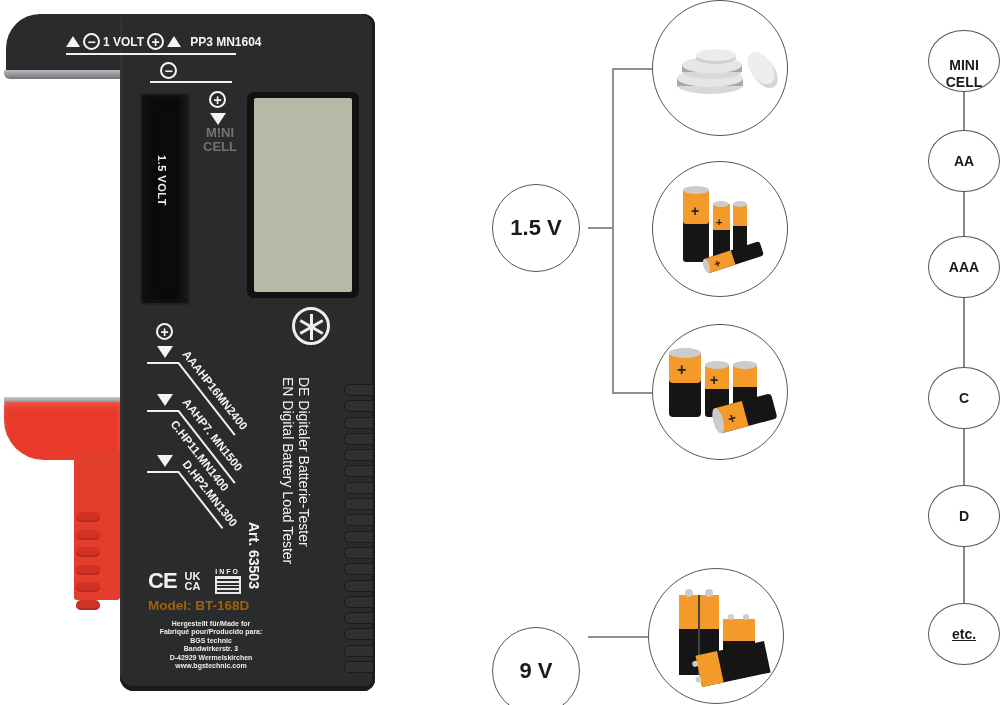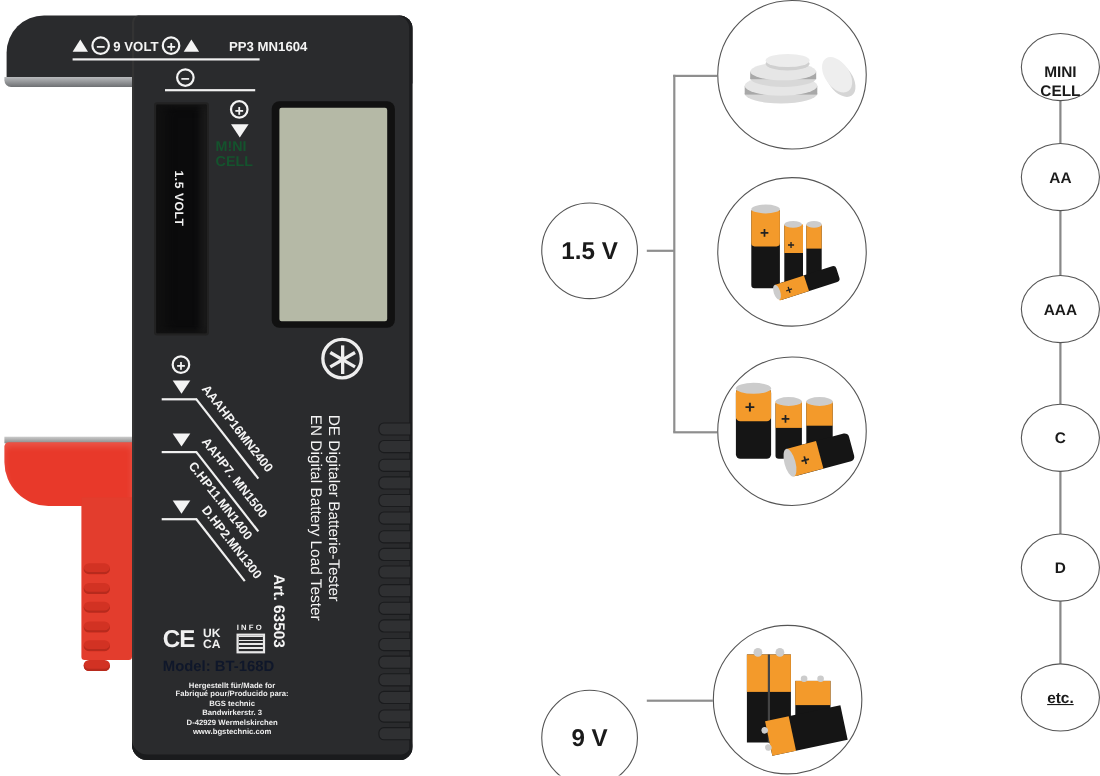--- a/index.html
+++ b/index.html
@@ -40,22 +40,22 @@
   .slot-15 {
     position: absolute; left: 140px; top: 93px; width: 50px; height: 212px;
     background: #0b0b0c; border: 2px solid #222; border-radius: 3px;
     box-shadow: inset 8px 0 10px #111, inset -6px 0 6px #1b1b1b;
   }
   .slot-15 .vtext {
     position: absolute; left: 14px; top: 60px; color: #f0f0f0; font-weight: bold; font-size: 11px;
     writing-mode: vertical-rl; letter-spacing: 0.5px;
   }
   .mini-cell-label {
-    position: absolute; left: 196px; top: 126px; width: 48px; text-align: left;
-    color: #14532d; font-weight: bold; font-size: 13px; line-height: 14px;
+    position: absolute; left: 196px; top: 126px; width: 48px; text-align: center;
+    color: #737373; font-weight: bold; font-size: 13px; line-height: 14px;
   }
   .lcd {
     position: absolute; left: 247px; top: 92px; width: 112px; height: 206px;
     background: #111; border-radius: 7px; padding: 6px 7px;
   }
   .lcd-screen { width: 100%; height: 100%; background: #b5b9a6; border-radius: 2px; }
 
   .logo-badge {
     position: absolute; left: 292px; top: 307px; width: 38px; height: 38px;
     border: 3px solid #eee; border-radius: 50%;
@@ -72,21 +72,21 @@
     position: absolute; color: #f4f4f4; font-size: 14px; writing-mode: vertical-rl; white-space: nowrap; line-height: 15px;
   }
   .art-no { position: absolute; left: 246px; top: 522px; color: #f4f4f4; font-weight: bold; font-size: 14px; writing-mode: vertical-rl; }
 
   .marks { position: absolute; left: 148px; top: 568px; display: flex; align-items: center; gap: 8px; color: #f0f0f0; font-weight: bold; }
   .ce { font-size: 22px; letter-spacing: -1px; }
   .ukca { font-size: 11px; line-height: 10px; width: 22px; }
   .info { display: flex; flex-direction: column; align-items: center; font-size: 7px; letter-spacing: 2px; }
   .book { width: 26px; height: 18px; border: 2px solid #e8e8e8; margin-top: 1px;
           background: repeating-linear-gradient(#e8e8e8 0 1.5px, transparent 1.5px 3.5px); }
-  .model { position: absolute; left: 148px; top: 598px; color: #0f172a; font-weight: bold; font-size: 13.5px; }
+  .model { position: absolute; left: 148px; top: 598px; color: #a16207; font-weight: bold; font-size: 13.5px; }
   .maker { position: absolute; left: 146px; top: 620px; width: 130px; text-align: center; color: #eee; font-weight: bold; font-size: 7px; line-height: 8.4px; }
 
   .slider {
     position: absolute; left: 4px; top: 402px; width: 116px; height: 200px;
   }
   .slider-head { position: absolute; left: 0; top: 0; width: 116px; height: 58px; background: #e8392a; border-radius: 4px 0 0 40px; box-shadow: inset 0 4px 6px rgba(255,255,255,0.15); }
   .slider-stem { position: absolute; left: 70px; top: 50px; width: 46px; height: 148px; background: #e33d2d; border-radius: 0 0 3px 3px; }
   .slider-ribs { position: absolute; left: 72px; top: 110px; }
   .slider-ribs div { width: 24px; height: 10px; margin-bottom: 7.5px; border-radius: 5px; background: #d23223; box-shadow: inset 0 -2px 0 #b72a1d; }
   .slider-top-metal { position: absolute; left: 4px; top: 397px; width: 116px; height: 6px; background: linear-gradient(#ccc, #888); }
@@ -129,24 +129,24 @@
       <div></div>
       <div></div>
       <div></div>
     <div></div>
       <div></div>
   </div>
 
   <div class="label-9v-row">
     <span class="tri-up"></span>
     <span class="circ-sym">−</span>
-    <span>9 VOLT</span>
+    <span>1 VOLT</span>
     <span class="circ-sym">+</span>
     <span class="tri-up"></span>
-    <span style="margin-left:24px">PP3 MN1604</span>
+    <span style="margin-left:6px">PP3 MN1604</span>
   </div>
   <div class="wline" style="left:66px; top:53px; width:170px;"></div>
   <span class="circ-sym" style="position:absolute; left:160px; top:62px;">−</span>
   <div class="wline" style="left:150px; top:81px; width:82px;"></div>
 
   <div class="slot-15">
     <span class="vtext">1.5 VOLT</span>
   </div>
 
   <span class="circ-sym" style="position:absolute; left:209px; top:91px;">+</span>
@@ -318,16 +318,16 @@
         <circle cx="48" cy="104" r="3" fill="#ccc"></circle>
       </g>
   </svg>
 </div>
 
 <div class="vchain"></div>
 <div class="type-circle" style="top:30px;align-items:flex-end;">
   <div><span>MINI</span><br><span>CELL</span></div>
 </div>
 <div class="type-circle" style="top:130px;">AA</div>
-<div class="type-circle" style="top:250px;text-align:center;">AAA</div>
+<div class="type-circle" style="top:236px;text-align:center;">AAA</div>
 <div class="type-circle" style="top:367px;">C</div>
 <div class="type-circle" style="top:485px;">D</div>
 <div class="type-circle" style="top:603px;text-decoration:underline;">etc.</div>
 
 </body></html>

